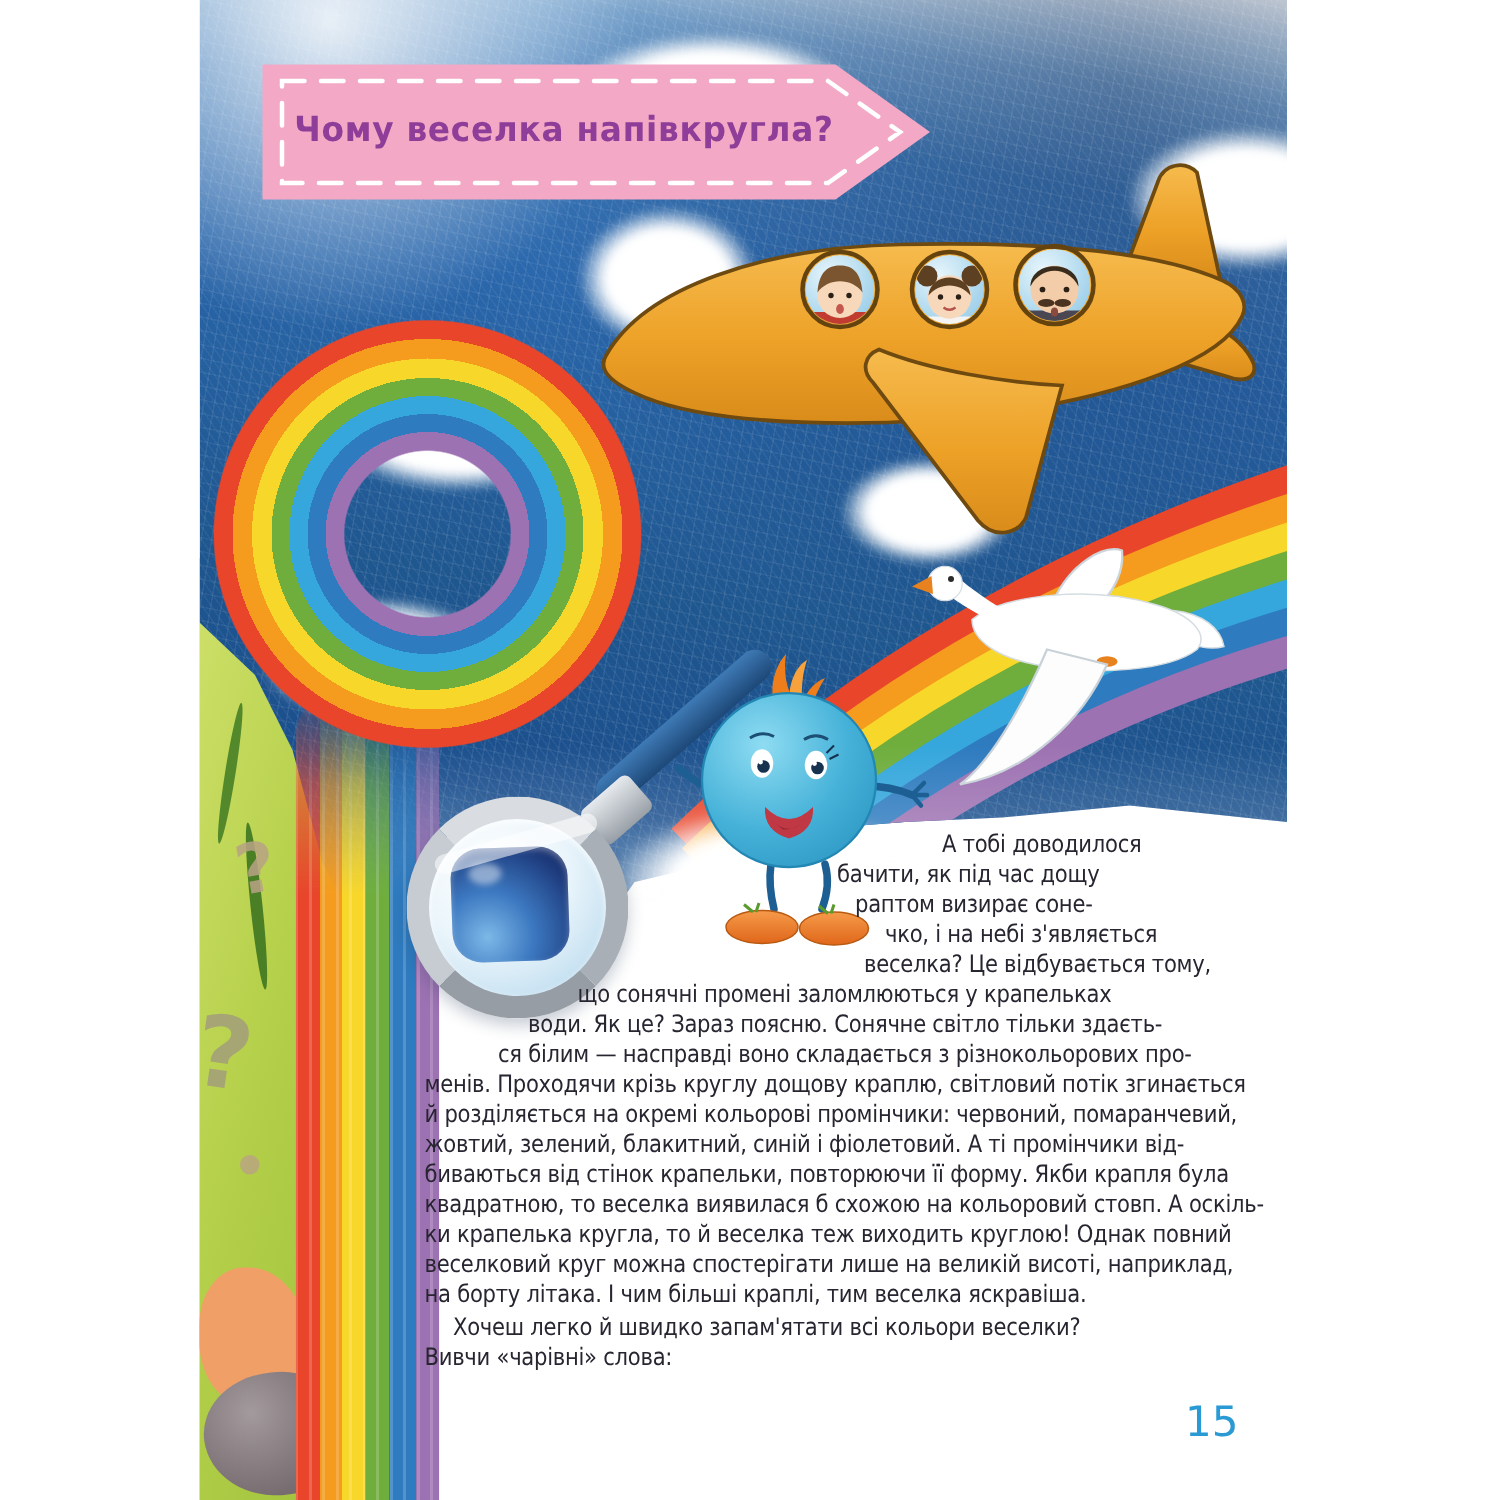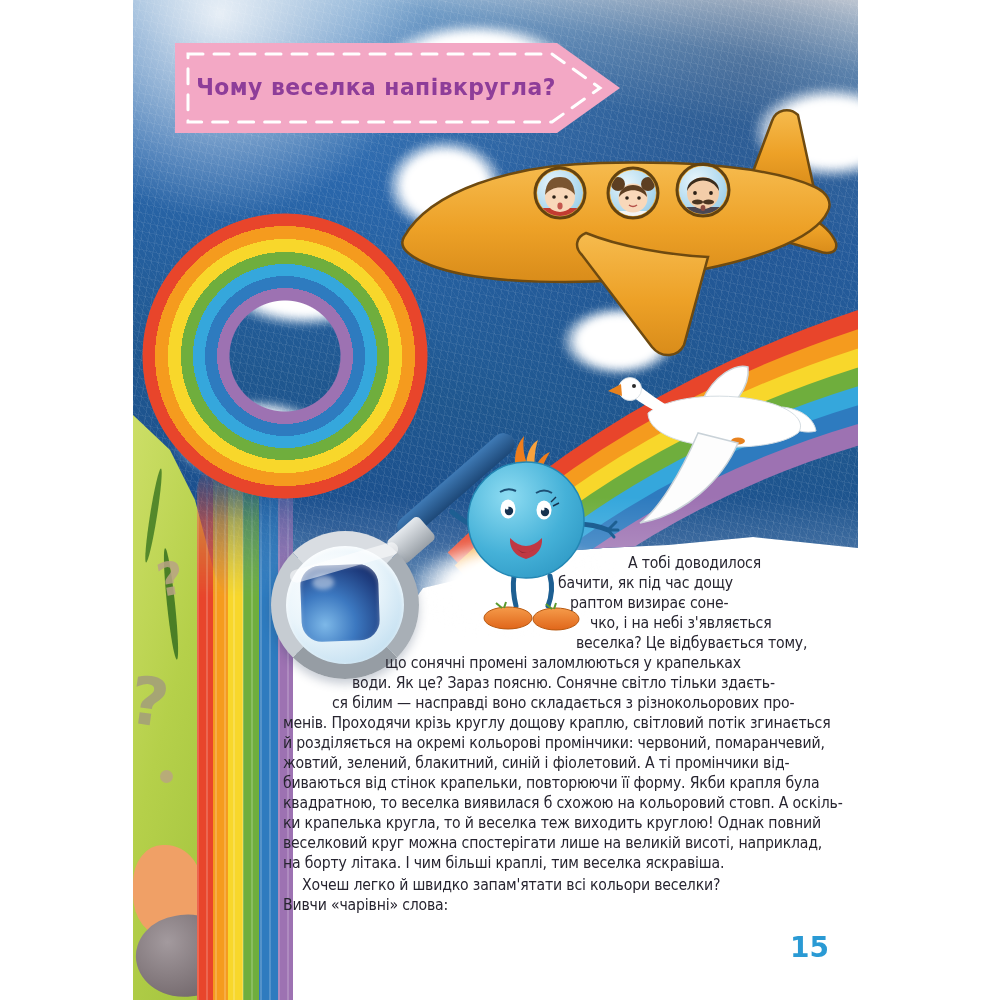--- a/index.html
+++ b/index.html
@@ -107,21 +107,21 @@
   #l1{left:628px;top:553px;}  #l2{left:558px;top:573px;}  #l3{left:570px;top:593px;}
   #l4{left:590px;top:613px;}  #l5{left:576px;top:633px;}  #l6{left:385px;top:653px;}
   #l7{left:352px;top:673px;}  #l8{left:332px;top:693px;}  #l9{left:283px;top:713px;}
   #l10{left:283px;top:733px;} #l11{left:283px;top:753px;} #l12{left:283px;top:773px;}
   #l13{left:283px;top:793px;} #l14{left:283px;top:813px;} #l15{left:283px;top:833px;}
   #l16{left:283px;top:853px;} #l17{left:302px;top:875px;} #l18{left:283px;top:895px;}
 
   #magic-words{position:absolute;left:283px;top:918px;z-index:9;white-space:nowrap;
     font-weight:bold;font-size:20px;letter-spacing:.2px;}
   #magic-words span{margin-right:9px;}
-  #pageno{position:absolute;left:790px;top:931px;z-index:9;font-weight:bold;font-size:28px;
+  #pageno{position:absolute;left:790px;top:931px;z-index:9;font-weight:normal;font-size:28px;
     color:#2a9ad4;}
 </style>
 </head>
 <body>
 
 <div id="page">
 
   <div id="hill"></div>
   <div id="blade1" class="blade"></div>
   <div id="blade2" class="blade"></div>

